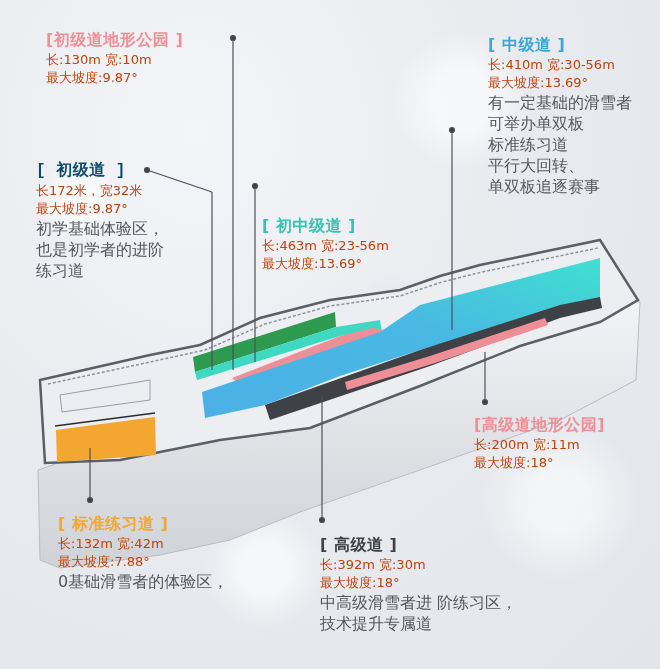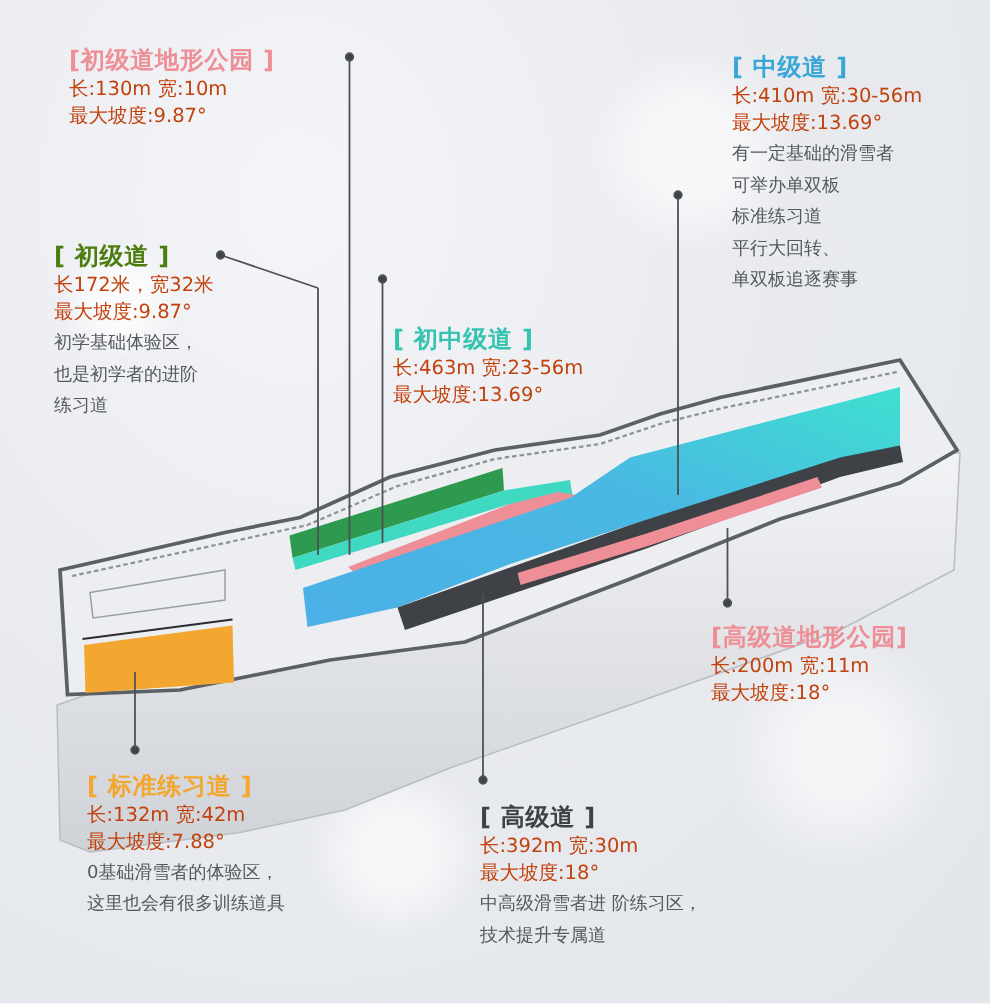--- a/index.html
+++ b/index.html
@@ -13,21 +13,21 @@
       radial-gradient(circle at 12% 30%, rgba(255,255,255,.7) 0 18px, transparent 40px),
       radial-gradient(circle at 70% 15%, rgba(255,255,255,.6) 0 30px, transparent 70px),
       radial-gradient(circle at 40% 85%, rgba(255,255,255,.6) 0 25px, transparent 60px),
       radial-gradient(circle at 85% 75%, rgba(255,255,255,.55) 0 30px, transparent 80px),
       radial-gradient(circle at 20% 60%, rgba(210,214,222,.5) 0 10px, transparent 40px),
       radial-gradient(circle at 60% 50%, rgba(215,218,225,.35) 0 20px, transparent 60px);
   }
   .label { position:absolute; color:#55585d; }
   .label .title { font-weight:bold; font-size:16px; line-height:22px; letter-spacing:0.5px; }
   .label .spec { font-size:13px; line-height:18px; color:#c2410c; }
-  .label .desc { font-size:12px; line-height:21px; color:#55585d; }
+  .label .desc { font-size:16px; line-height:21px; color:#55585d; }
   svg { position:absolute; left:0; top:0; }
 </style>
 </head>
 <body>
 
 <div class="snow"></div>
 
 <svg width="660" height="669" viewBox="0 0 660 669">
   <defs>
     <linearGradient id="wall" x1="0" y1="0" x2="0" y2="1">
@@ -83,21 +83,21 @@
   </g>
 </svg>
 
 <div class="label" style="left:46px; top:29px;">
   <div class="title" style="color:#ee8f97;">[初级道地形公园 ]</div>
   <div class="spec">长:130m 宽:10m</div>
   <div class="spec">最大坡度:9.87°</div>
 </div>
 
 <div class="label" style="left:36px; top:160px;">
-  <div class="title" style="color:#4d7c0f;">[ 初级道 ]</div>
+  <div class="title" style="color:#0c4a6e;font-family:Liberation Mono, monospace;">[ 初级道 ]</div>
   <div class="spec">长172米，宽32米</div>
   <div class="spec">最大坡度:9.87°</div>
   <div class="desc">初学基础体验区，</div>
   <div class="desc">也是初学者的进阶</div>
   <div class="desc">练习道</div>
 </div>
 
 <div class="label" style="left:262px; top:176px;">
   <div class="title" style="color:#34c3ae;margin-top:39px;">[ 初中级道 ]</div>
   <div class="spec">长:463m 宽:23-56m</div>
@@ -119,21 +119,20 @@
   <div class="title" style="color:#ee8f97;text-align:right;">[高级道地形公园]</div>
   <div class="spec">长:200m 宽:11m</div>
   <div class="spec">最大坡度:18°</div>
 </div>
 
 <div class="label" style="left:58px; top:513px;">
   <div class="title" style="color:#f3a630;">[ 标准练习道 ]</div>
   <div class="spec">长:132m 宽:42m</div>
   <div class="spec">最大坡度:7.88°</div>
   <div class="desc">0基础滑雪者的体验区，</div>
-  <div class="desc">这里也会有很多训练道具</div>
 </div>
 
 <div class="label" style="left:320px; top:534px;">
   <div class="title" style="color:#3e4145;">[ 高级道 ]</div>
   <div class="spec">长:392m 宽:30m</div>
   <div class="spec">最大坡度:18°</div>
   <div class="desc">中高级滑雪者进 阶练习区，</div>
   <div class="desc">技术提升专属道</div>
 </div>
 

